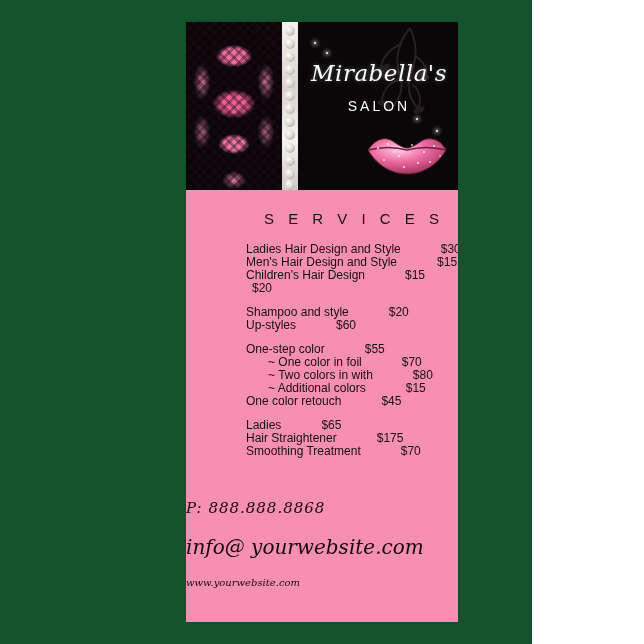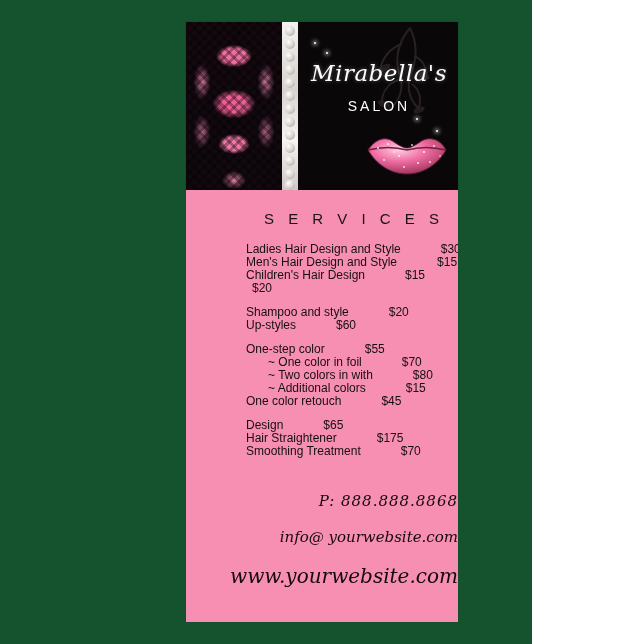--- a/index.html
+++ b/index.html
@@ -164,29 +164,29 @@
   }
   .row .label { white-space: nowrap; }
   .row .indent { padding-left: 22px; }
   .row .price { width: 40px; text-align: left; padding-left: 6px; }
   
   .contact {
     position: absolute;
     left: 0;
     bottom: 16px;
     width: 272px;
-    text-align: right;
+    text-align: left;
     font-family: "DejaVu Serif", serif;
     font-style: italic;
     color: #16090e;
   }
   .contact div { margin-bottom: 18px; }
   .c-phone { font-size: 15px; letter-spacing: 1px; }
-  .c-email { font-size: 15px; }
-  .c-web  { font-size: 20px; }
+  .c-email { font-size: 20px; }
+  .c-web  { font-size: 10px; }
 </style>
 </head>
 <body>
 
 <div class="page">
   <div class="card">
 
     <div class="header">
       <div class="damask"></div>
       <div class="diamond-strip">
@@ -311,21 +311,21 @@
             <span class="price">$15</span>
           </div>
           <div class="row">
             <span class="label">One color retouch</span>
             <span class="price">$45</span>
           </div>
         </div>
 
         <div class="group">
           <div class="row">
-            <span class="label">Design</span>
+            <span class="label">Ladies</span>
             <span class="price">$65</span>
           </div>
           <div class="row">
             <span class="label">Hair Straightener</span>
             <span class="price">$175</span>
           </div>
           <div class="row">
             <span class="label">Smoothing Treatment</span>
             <span class="price">$70</span>
           </div>

